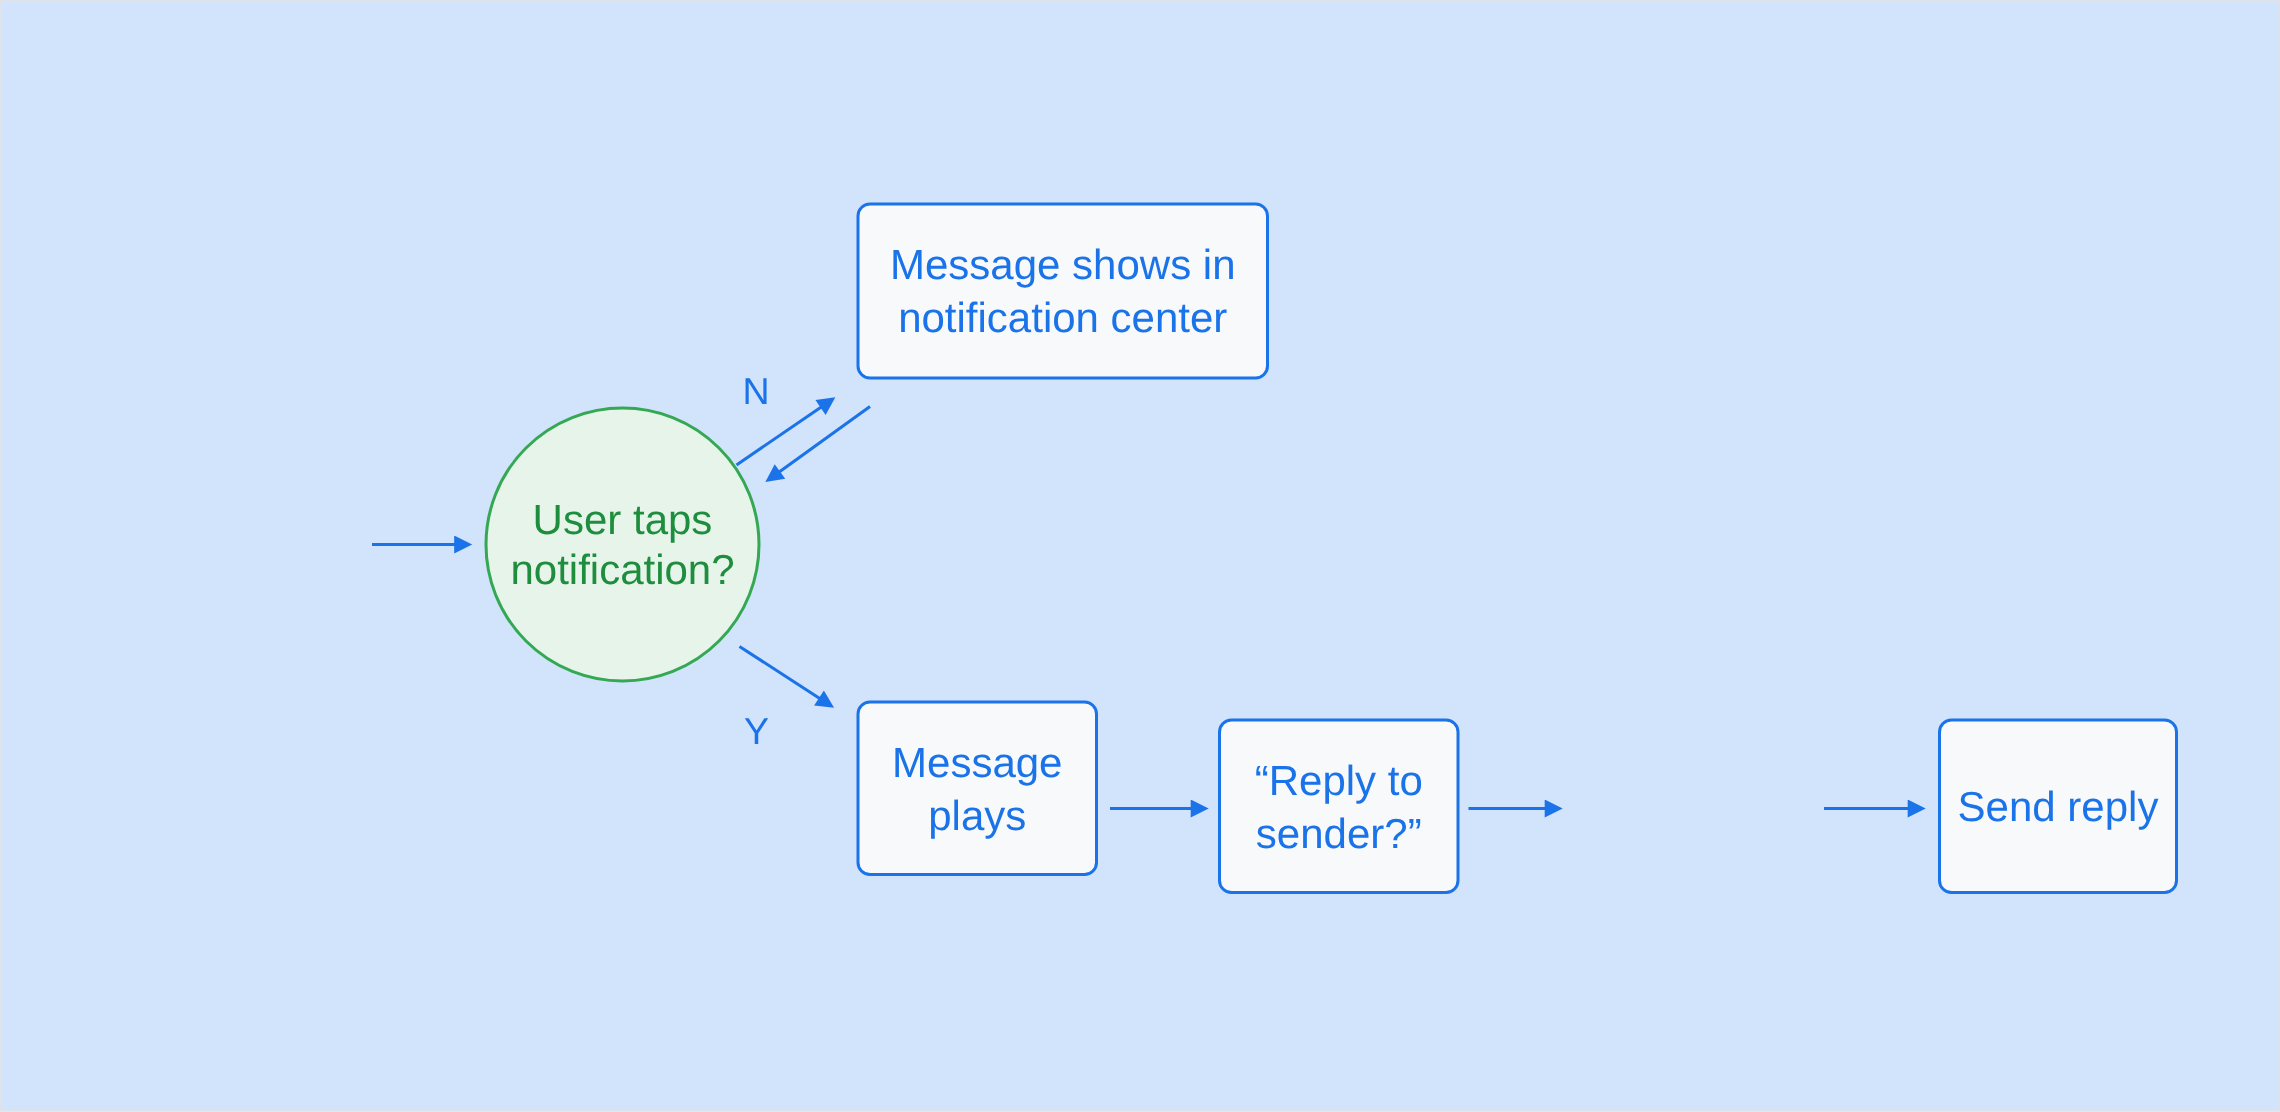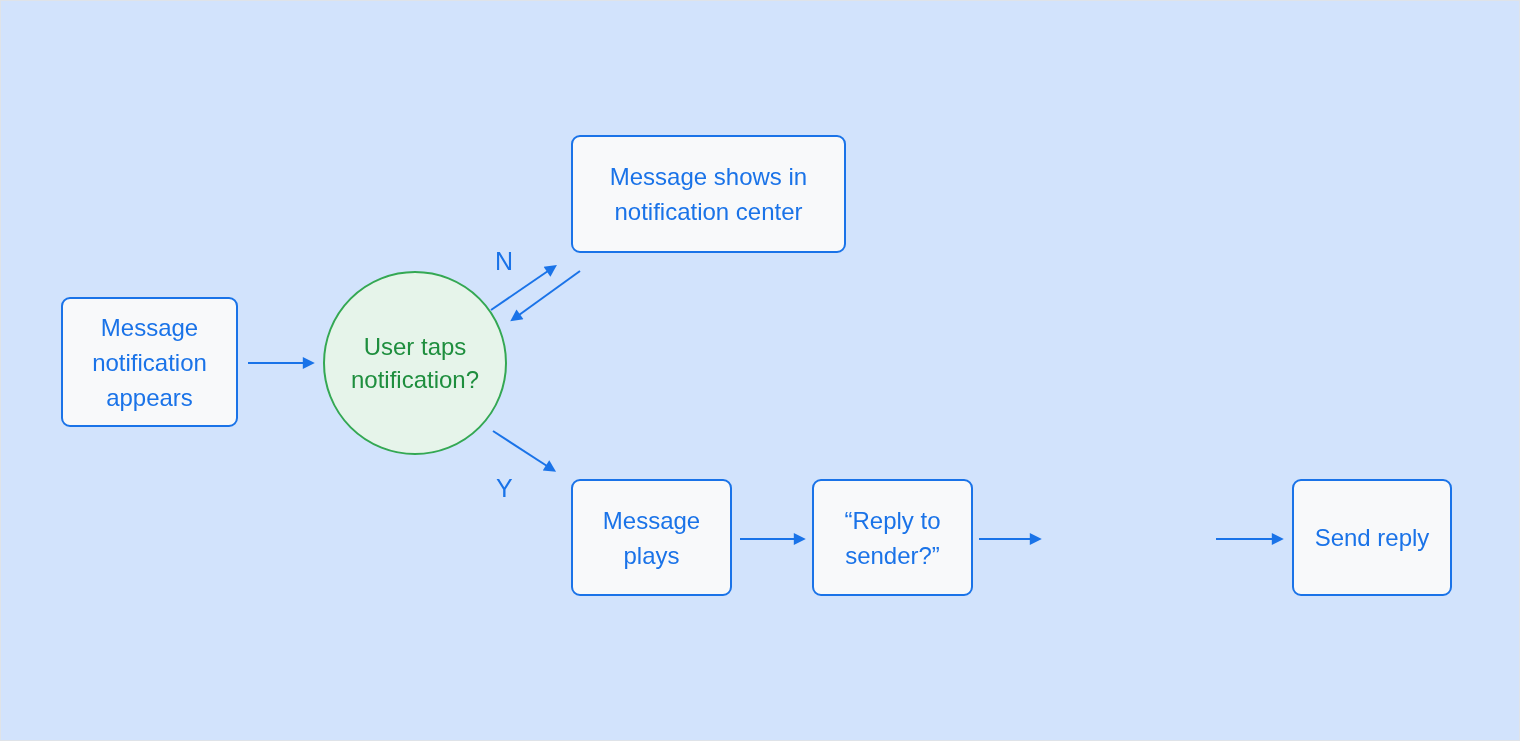--- a/index.html
+++ b/index.html
@@ -37,21 +37,21 @@
   .arrows line {
     stroke: var(--arrow);
     stroke-width: 2;
   }
   .node {
     position: absolute;
     display: flex;
     align-items: center;
     justify-content: center;
     text-align: center;
-    font-size: 24px;
+    font-size: 28px;
     line-height: 35px;
   }
   .process {
     background: var(--process-fill);
     border: 2px solid var(--process-border);
     border-radius: 9px;
     color: var(--process-text);
     padding: 6px 10px;
   }
   .decision {
@@ -64,21 +64,21 @@
   .edge-label {
     position: absolute;
     color: var(--arrow);
     font-size: 25px;
     line-height: 28px;
   }
   
   .n-start   { left: 60px;   top: 296px; width: 177px; height: 130px; }
   .n-decision{ left: 322px;  top: 270px; width: 184px; height: 184px; }
   .n-notif   { left: 570px;  top: 134px; width: 275px; height: 118px; }
-  .n-plays   { left: 570px;  top: 478px; width: 161px; height: 117px; }
+  .n-plays   { left: 570px;  top: 466px; width: 161px; height: 117px; }
   .n-reply   { left: 811px;  top: 478px; width: 161px; height: 117px; justify-content: flex-end; }
   .n-compose { left: 1047px; top: 478px; width: 161px; height: 117px; }
   .n-send    { left: 1291px; top: 478px; width: 160px; height: 117px; }
   .l-no  { left: 494px; top: 246px; }
   .l-yes { left: 495px; top: 473px; }
 </style>
 </head>
 <body>
 
 <div class="canvas">
@@ -91,23 +91,20 @@
     </defs>
     <line x1="247" y1="362" x2="303" y2="362" marker-end="url(#ah)"></line>
     <line x1="490" y1="309" x2="547" y2="270" marker-end="url(#ah)"></line>
     <line x1="579" y1="270" x2="518" y2="314" marker-end="url(#ah)"></line>
     <line x1="492" y1="430" x2="546" y2="465" marker-end="url(#ah)"></line>
     <line x1="739" y1="538" x2="794" y2="538" marker-end="url(#ah)"></line>
     <line x1="978" y1="538" x2="1030" y2="538" marker-end="url(#ah)"></line>
     <line x1="1215" y1="538" x2="1272" y2="538" marker-end="url(#ah)"></line>
   </svg>
 
-  <div class="node process n-start">
-    <span>Message notification appears</span>
-  </div>
 
   <div class="node decision n-decision">
     <span>User taps notification?</span>
   </div>
 
   <div class="node process n-notif">
     <span>Message shows in notification center</span>
   </div>
 
   <div class="node process n-plays">

